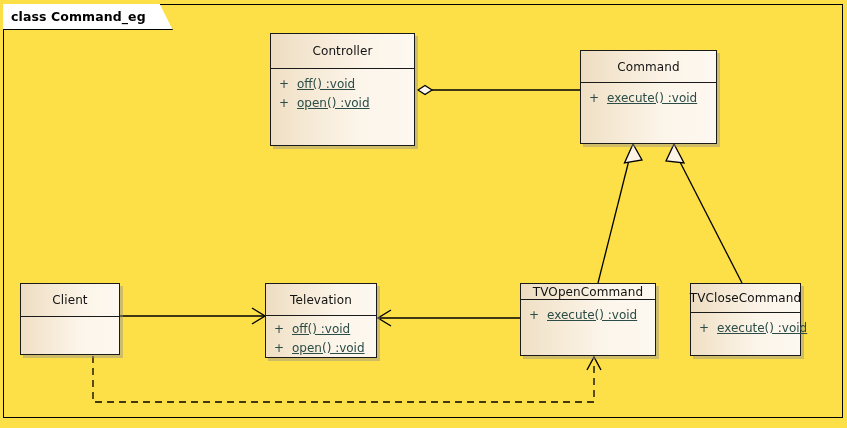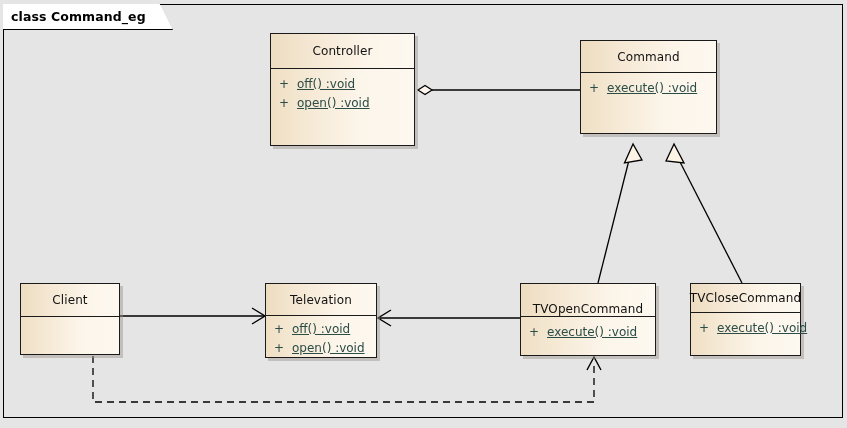--- a/index.html
+++ b/index.html
@@ -7,21 +7,21 @@
     padding: 0;
     background: #ffffff;
   }
   body {
     font-family: "DejaVu Sans", "Liberation Sans", sans-serif;
   }
   #canvas {
     position: relative;
     width: 847px;
     height: 428px;
-    background: #e5e5e5;
+    background: #fde047;
     overflow: hidden;
   }
   
   #frame {
     position: absolute;
     left: 3px;
     top: 4px;
     width: 840px;
     height: 414px;
     border: 1px solid #000000;
@@ -157,21 +157,21 @@
         <span class="vis">+</span>
         <span class="sig">off()  :void</span>
       </div>
       <div class="uml-member">
         <span class="vis">+</span>
         <span class="sig">open()  :void</span>
       </div>
     </div>
   </div>
 
-  <div class="uml-class" style="left:580px; top:40px; width:137px; height:94px;">
+  <div class="uml-class" style="left:580px; top:50px; width:137px; height:94px;">
     <div class="uml-header" style="height:32px;">
       <span class="uml-title">Command</span>
     </div>
     <div class="uml-body">
       <div class="uml-member">
         <span class="vis">+</span>
         <span class="sig">execute()  :void</span>
       </div>
     </div>
   </div>
@@ -193,21 +193,21 @@
         <span class="sig">off()  :void</span>
       </div>
       <div class="uml-member">
         <span class="vis">+</span>
         <span class="sig">open()  :void</span>
       </div>
     </div>
   </div>
 
   <div class="uml-class" style="left:520px; top:283px; width:136px; height:73px;">
-    <div class="uml-header" style="height:33px;align-items:flex-end;">
+    <div class="uml-header" style="height:16px;">
       <span class="uml-title">TVOpenCommand</span>
     </div>
     <div class="uml-body" style="padding-top:6px;">
       <div class="uml-member">
         <span class="vis">+</span>
         <span class="sig">execute()  :void</span>
       </div>
     </div>
   </div>
 

